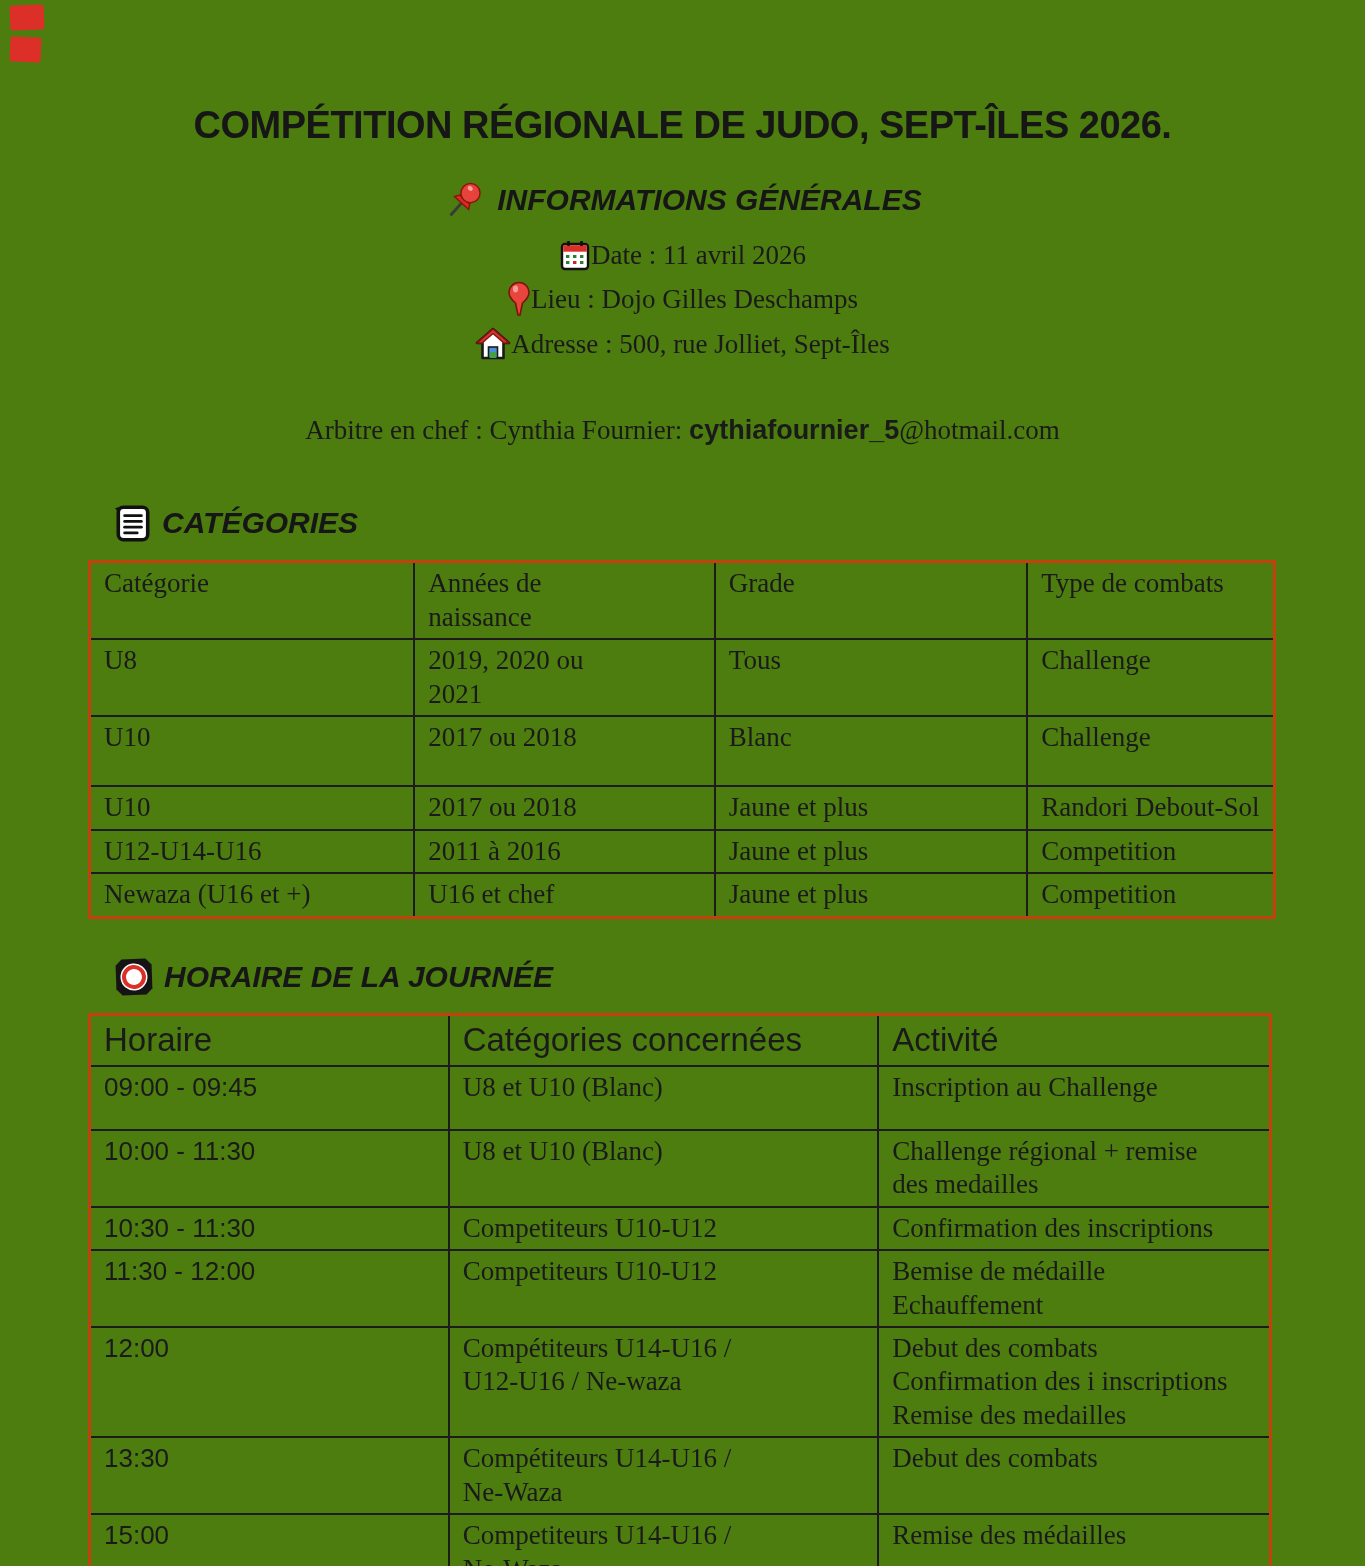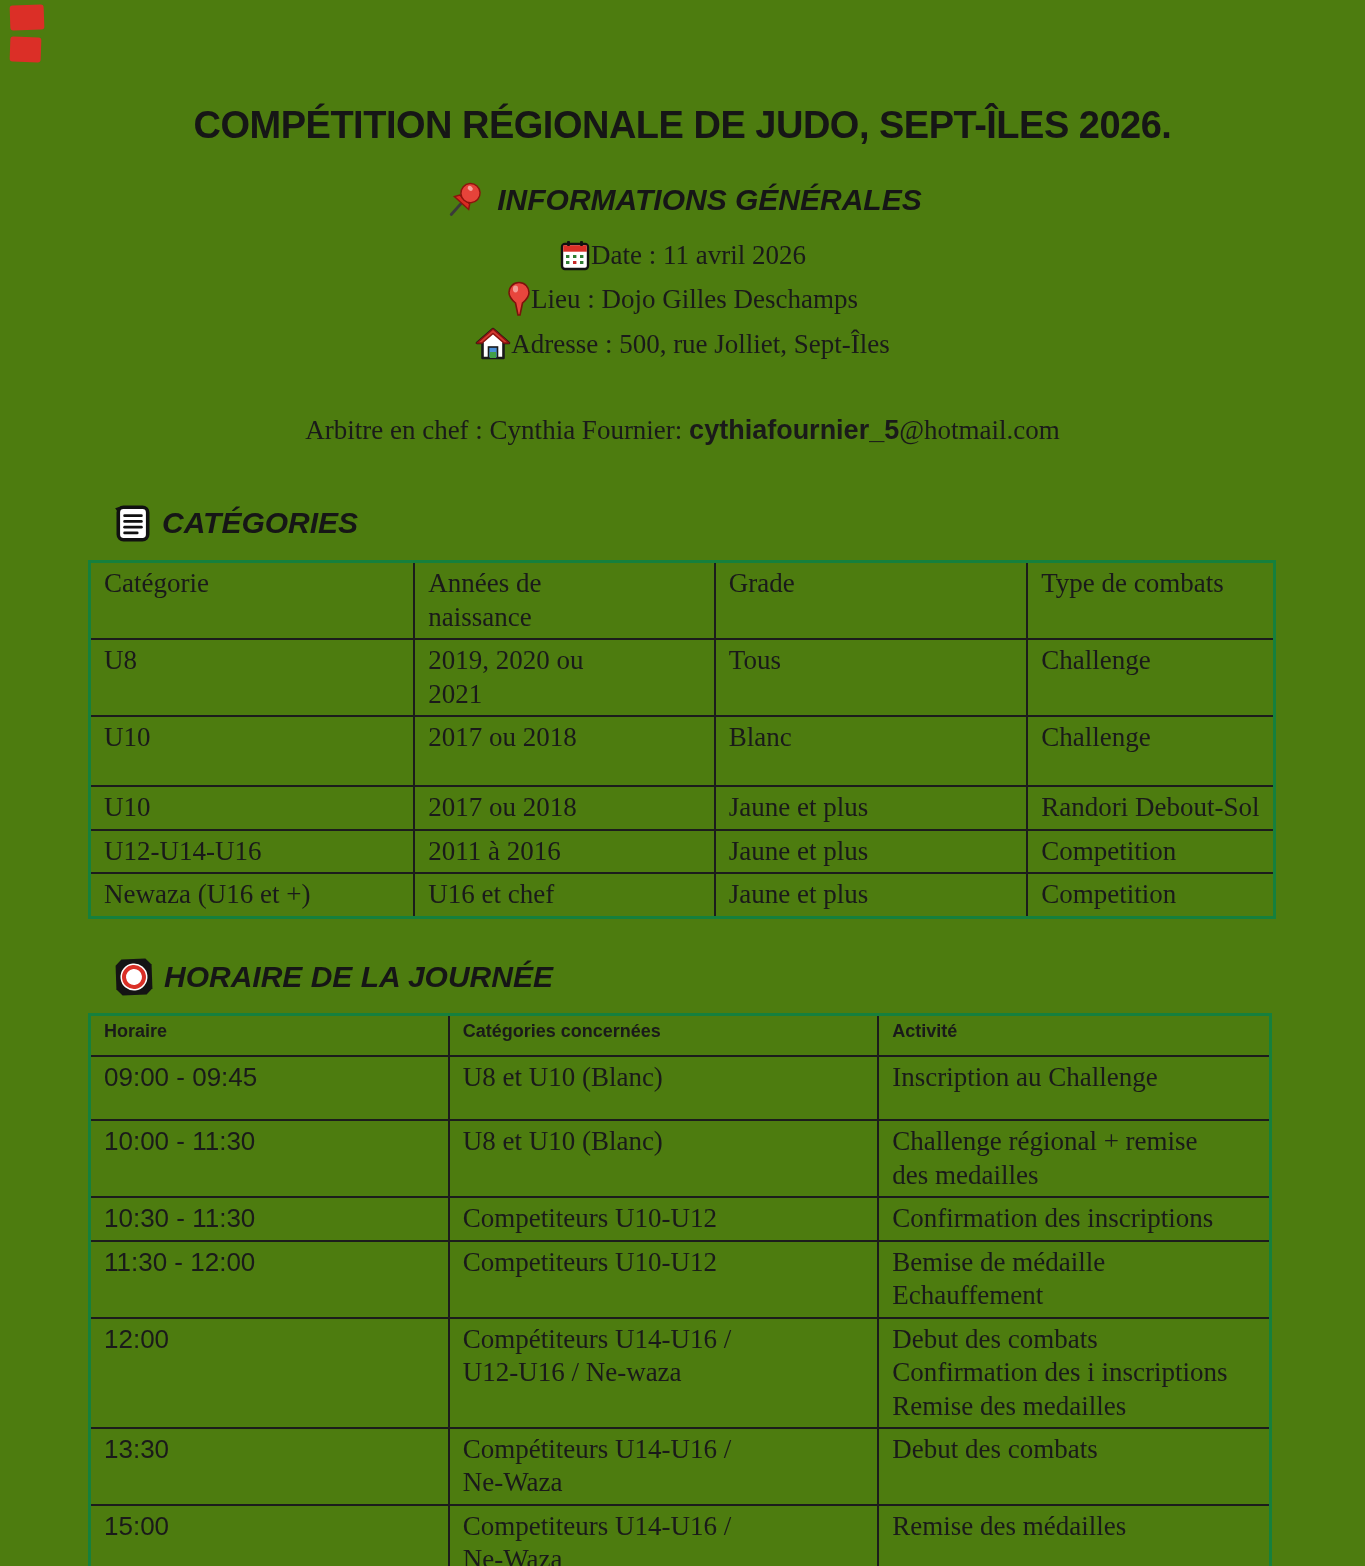--- a/index.html
+++ b/index.html
@@ -48,21 +48,21 @@
     font-family:"Liberation Sans","DejaVu Sans",sans-serif;
     font-weight:700;
   }
 
   .cat-heading{margin-top:56px;}
   .sched-heading{margin-top:36px;}
 
   table{border-collapse:collapse;table-layout:fixed;margin-top:16px;}
   .cat-table{width:1188px;}
   .sched-table{width:1184px;margin-top:14px;}
-  table{border:3px solid #15803d;}
+  table{border:3px solid #c2410c;}
   th,td{
     border:2px solid #1c1c1c;
     padding:4px 13px;
     vertical-align:top;text-align:left;
     font-size:27px;line-height:1.24;
     white-space:pre-line;
     overflow:hidden;
   }
   .cat-table th{font-weight:400;}
   .cat-table th:nth-child(1){width:25%;}
@@ -70,21 +70,21 @@
   .cat-table th:nth-child(3){width:24%;}
   .cat-table thead tr{height:75px;}
   .cat-table tbody tr:nth-child(1){height:73px;}
   .cat-table tbody tr:nth-child(2){height:70px;}
   .cat-table tbody tr:nth-child(3),
   .cat-table tbody tr:nth-child(4),
   .cat-table tbody tr:nth-child(5){height:41px;}
 
   .sched-table th{
     font-family:"Liberation Sans","DejaVu Sans",sans-serif;
-    font-weight:700;font-size:18px;
+    font-weight:400;font-size:33px;
   }
   .sched-table th:nth-child(1){width:28%;}
   .sched-table th:nth-child(2){width:34%;}
   .sched-table thead tr{height:42px;}
   .sched-table td:first-child{font-family:"Liberation Sans","DejaVu Sans",sans-serif;font-size:26px;}
   .sched-table tbody tr:nth-child(1){height:64px;}
   .sched-table tbody tr:nth-child(2){height:77px;}
   .sched-table tbody tr:nth-child(3){height:41px;}
   .sched-table tbody tr:nth-child(4){height:71px;}
   .sched-table tbody tr:nth-child(5){height:105px;}

